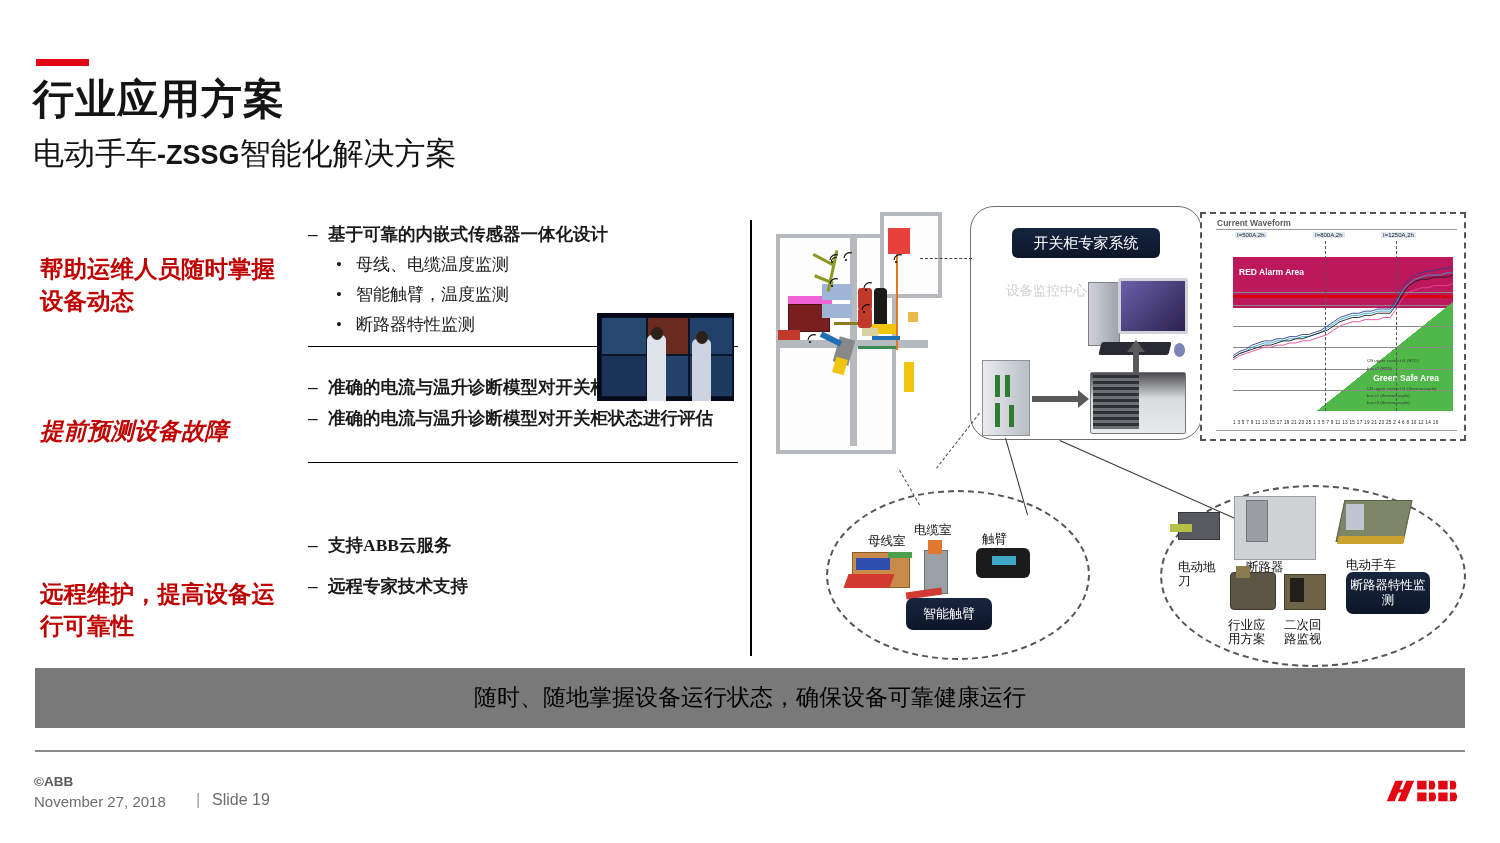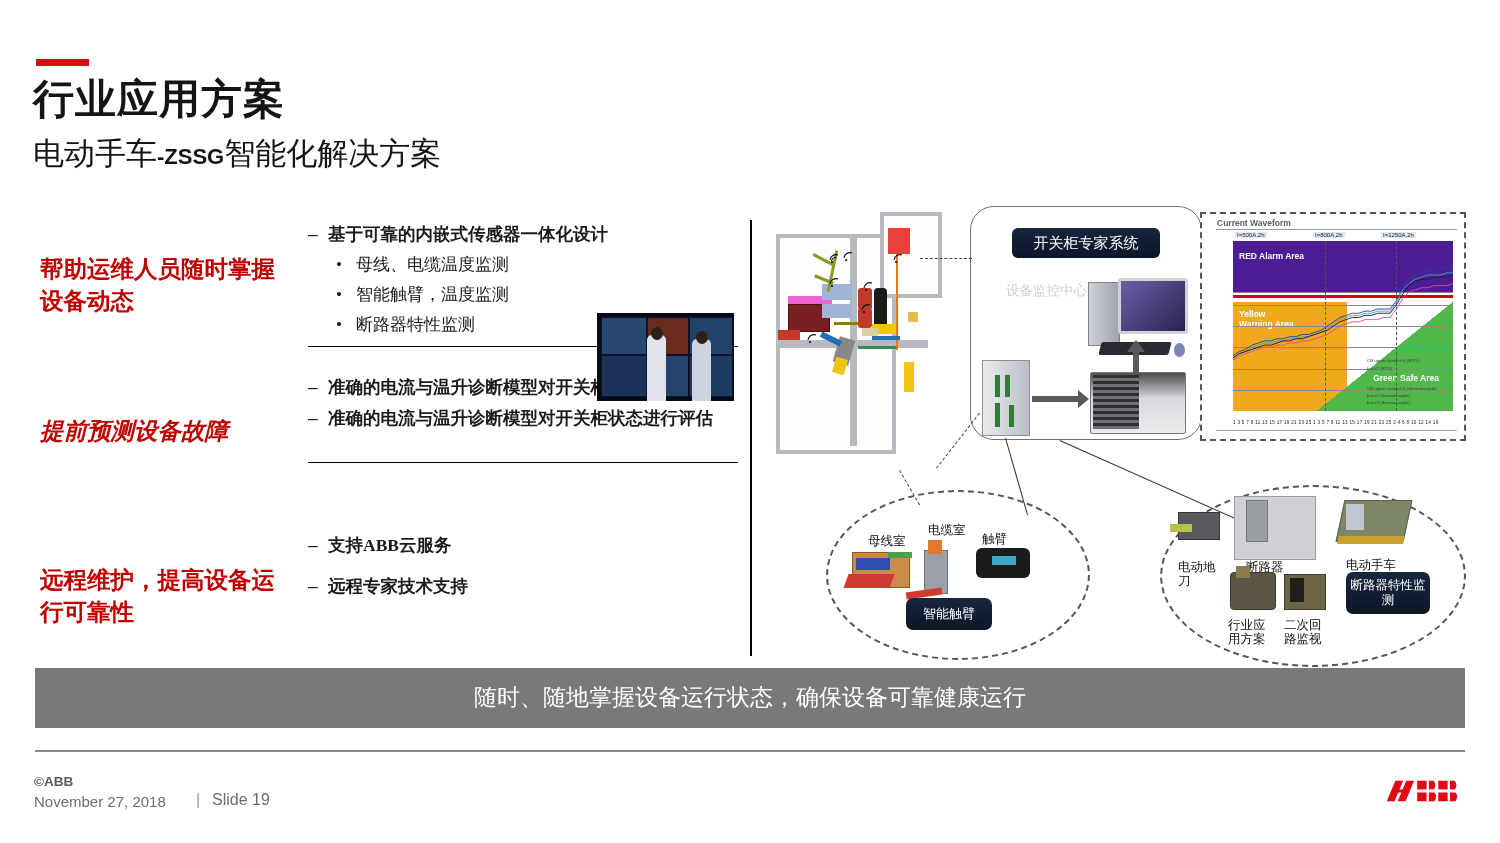--- a/index.html
+++ b/index.html
@@ -3,28 +3,28 @@
 <meta charset="utf-8">
 <style>
   html,body{margin:0;padding:0;background:#fff;}
   body{width:1500px;height:843px;position:relative;overflow:hidden;
        font-family:"Liberation Sans","DejaVu Sans",sans-serif;color:#1a1a1a;}
 
   
   .red-rule{position:absolute;left:36px;top:59px;width:53px;height:7px;background:#e30613;}
   .title{position:absolute;left:33px;top:72px;font-size:41px;font-weight:bold;letter-spacing:1px;color:#141414;}
   .subtitle{position:absolute;left:33px;top:133px;font-size:31px;color:#141414;font-family:"Liberation Serif","DejaVu Serif",serif;}
-  .subtitle .lat{font-family:"Liberation Sans",sans-serif;font-weight:bold;font-size:22px;}
+  .subtitle .lat{font-family:"Liberation Sans",sans-serif;font-weight:bold;font-size:27px;}
 
   
   .redlabel{position:absolute;color:#c00000;font-weight:bold;font-size:23.5px;line-height:1.38;
             font-family:"Liberation Serif","DejaVu Serif",serif;width:240px;}
   #rl0{left:40px;top:253px;}
   #rl1{left:40px;top:415px;font-style:italic;}
-  #rl2{left:40px;top:564px;}
+  #rl2{left:40px;top:578px;}
 
   
   .bulletcol{position:absolute;left:308px;top:222px;width:430px;}
   .grp{position:relative;}
   .grp .hr{border-bottom:1.6px solid #000;margin-top:9px;}
   .b1{display:flex;font-size:17.5px;line-height:1.45;margin-bottom:6px;
       font-family:"Liberation Serif","DejaVu Serif",serif;}
   .b1 .dash{width:20px;flex:none;font-family:"Liberation Sans",sans-serif;}
   .b1 .txt{flex:1;font-weight:bold;}
   .b2{display:flex;font-size:17px;line-height:1.45;margin:5px 0 5px 28px;
@@ -102,35 +102,35 @@
   .solid-line{position:absolute;border-top:1.4px solid #333;transform-origin:0 0;}
 
   
   .chart{position:absolute;left:1200px;top:212px;width:262px;height:225px;
          border:2.5px dashed #555;background:#fff;}
   .chart-inner{position:absolute;left:7px;top:5px;right:7px;bottom:6px;}
   .ch-title{position:absolute;left:8px;top:-1px;font-size:8.5px;color:#5e5e5e;font-weight:bold;}
   .ch-title-rule{position:absolute;left:7px;top:10px;right:0;border-top:1px solid #9a9a9a;}
   .ch-curlab{position:absolute;font-size:6px;color:#222;background:#dfe8f5;padding:0 2px;}
   .plot{position:absolute;left:24px;top:22px;right:4px;bottom:22px;background:#fff;overflow:hidden;}
-  .zone-red{position:absolute;left:0;top:0;width:100%;height:30%;background:#4c1d95;}
+  .zone-red{position:absolute;left:0;top:16px;width:100%;height:30%;background:#be185d;}
   .zone-redline{position:absolute;left:0;top:32%;width:100%;height:2.5px;background:#d9000d;}
   .zone-yellow{position:absolute;left:0;top:36%;width:52%;height:64%;background:#f2a81c;}
   .zone-green{position:absolute;right:0;bottom:0;width:62%;height:64%;
               background:linear-gradient(to top left,#4fb848 50%,transparent 50.2%);}
   .zone-txt{position:absolute;color:#fff;font-size:8.5px;font-weight:bold;line-height:1.1;}
   .gl{position:absolute;left:0;width:100%;border-top:0.7px solid #8a8a8a;}
   .vline{position:absolute;top:0;height:100%;border-left:0.8px dashed #555;}
   .xticks{position:absolute;left:24px;right:4px;bottom:8px;font-size:4.6px;color:#222;letter-spacing:0.3px;}
   .legend-txt{position:absolute;font-size:4.4px;color:#3a3a3a;line-height:1.5;}
   .ch-base{position:absolute;left:7px;right:0;bottom:2px;border-top:1px solid #9a9a9a;}
 
   
   .banner{position:absolute;left:35px;top:668px;width:1430px;height:60px;background:#797979;}
-  .banner span{color:#ffffff;font-size:23px;font-family:"Liberation Serif","DejaVu Serif",serif;
+  .banner span{color:#000000;font-size:23px;font-family:"Liberation Serif","DejaVu Serif",serif;
                display:block;text-align:center;line-height:60px;}
   .footrule{position:absolute;left:35px;top:750px;width:1430px;height:2px;background:#8a8a8a;}
   .copy{position:absolute;left:34px;top:774px;font-size:13.5px;font-weight:bold;color:#5b5b5b;}
   .fdate{position:absolute;left:34px;top:793px;font-size:15px;color:#6d6d6d;}
   .fpipe{position:absolute;left:196px;top:791px;font-size:16px;color:#9b9b9b;}
   .fslide{position:absolute;left:212px;top:791px;font-size:16px;color:#6d6d6d;}
   .abb-logo{position:absolute;left:1386px;top:779px;width:78px;height:24px;}
 </style>
 </head>
 <body>
@@ -306,21 +306,21 @@
   <div class="dash-line" style="left:160px;top:58px;width:52px;"></div>
   <div class="dash-line" style="left:440px;top:64px;width:76px;transform:rotate(-8deg);"></div>
   <div class="dash-line" style="left:440px;top:106px;width:76px;transform:rotate(8deg);"></div>
   <div class="dash-line" style="left:176px;top:268px;width:70px;transform:rotate(-52deg);"></div>
   <div class="solid-line" style="left:246px;top:238px;width:80px;transform:rotate(74deg);"></div>
   <div class="solid-line" style="left:300px;top:240px;width:200px;transform:rotate(24deg);"></div>
   <div class="dash-line" style="left:140px;top:270px;width:40px;transform:rotate(60deg);"></div>
 
   <div class="ell ell-l"></div>
   <div class="dlabel" style="left:108px;top:334px;">母线室</div>
-  <div class="dlabel" style="left:168px;top:323px;">电缆室</div>
+  <div class="dlabel" style="left:154px;top:323px;">电缆室</div>
   <div class="dlabel" style="left:222px;top:332px;">触臂</div>
   <div class="part" style="left:92px;top:352px;width:56px;height:34px;background:#c98b47;border:1px solid #8a5c26;"></div>
   <div class="part" style="left:96px;top:358px;width:34px;height:12px;background:#2f4fb0;"></div>
   <div class="part" style="left:86px;top:374px;width:46px;height:14px;background:#d03a30;transform:skewX(-20deg);"></div>
   <div class="part" style="left:128px;top:352px;width:24px;height:6px;background:#4ba04b;"></div>
   <div class="part" style="left:164px;top:350px;width:22px;height:42px;background:#9b9fa6;border:1px solid #6d7076;"></div>
   <div class="part" style="left:168px;top:340px;width:14px;height:14px;background:#e07830;"></div>
   <div class="part" style="left:146px;top:390px;width:36px;height:7px;background:#d03a30;transform:rotate(-8deg);"></div>
   <div class="part" style="left:216px;top:348px;width:54px;height:30px;background:#1b1b1b;border-radius:6px;"></div>
   <div class="part" style="left:232px;top:356px;width:24px;height:9px;background:#3fa8c8;"></div>
@@ -353,23 +353,20 @@
 
     <div class="ch-curlab" style="left:26px;top:13px;">I=500A,2h</div>
     <div class="ch-curlab" style="left:104px;top:13px;">I=800A,2h</div>
     <div class="ch-curlab" style="left:172px;top:13px;">I=1250A,2h</div>
 
     <div class="plot">
       <div class="zone-red">
         <span class="zone-txt" style="left:6px;top:11px;">RED Alarm Area</span>
       </div>
       <div class="zone-redline"></div>
-      <div class="zone-yellow">
-        <span class="zone-txt" style="left:6px;top:8px;width:60px;">Yellow Warning Area</span>
-      </div>
       <div class="zone-green"></div>
       <span class="zone-txt" style="right:14px;bottom:28px;">Green Safe Area</span>
 
       <div class="gl" style="top:87.5%"></div>
       <div class="gl" style="top:75%"></div>
       <div class="gl" style="top:62.5%"></div>
       <div class="gl" style="top:50%"></div>
       <div class="gl" style="top:37.5%"></div>
       <div class="gl" style="top:30%"></div>
 

